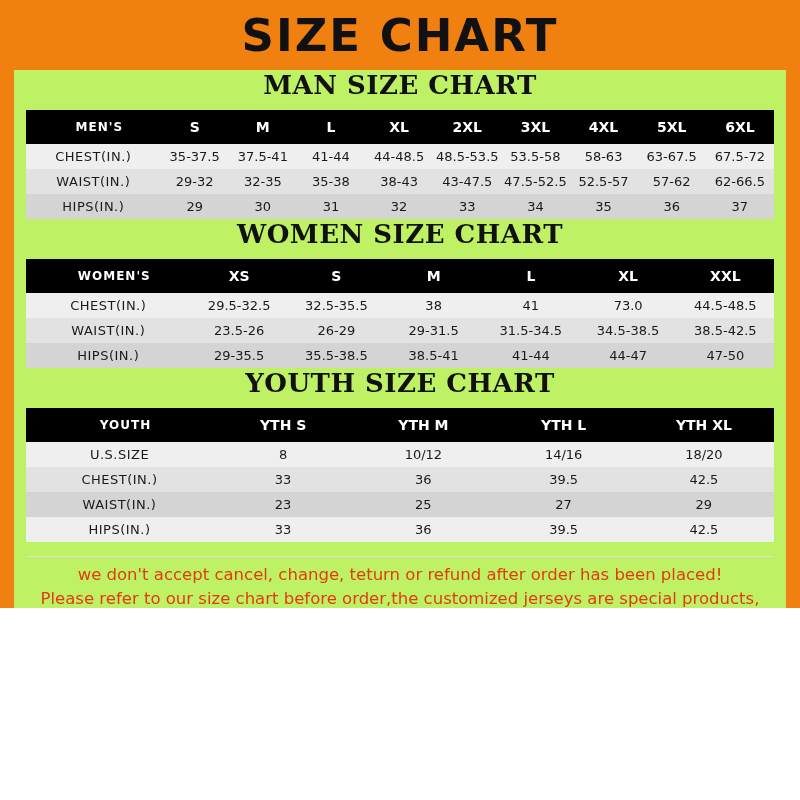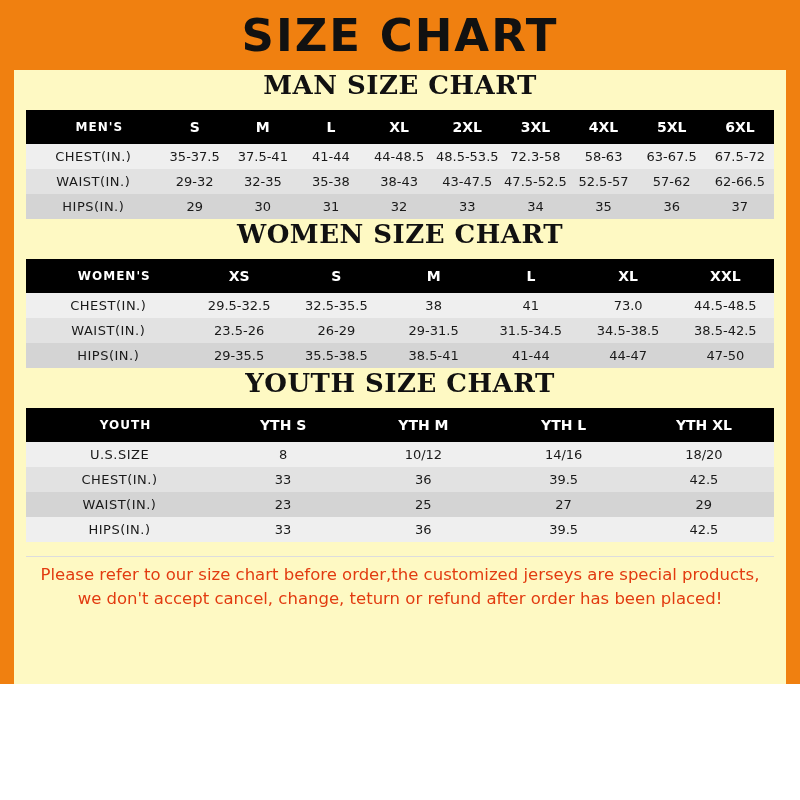--- a/index.html
+++ b/index.html
@@ -9,22 +9,22 @@
   body {
     width: 800px;
     height: 800px;
     background: #ffffff;
     font-family: "DejaVu Sans", sans-serif;
     overflow: hidden;
   }
   .page {
     position: relative;
     width: 800px;
-    height: 684px;
-    background: #fef9c3;
+    height: 608px;
+    background: #bef264;
     box-sizing: border-box;
     border-left: 14px solid #f08010;
     border-right: 14px solid #f08010;
   }
   .banner {
     background: #f08010;
     height: 70px;
     display: flex;
     align-items: center;
     justify-content: center;
@@ -141,21 +141,21 @@
         </tr>
       </thead>
       <tbody>
         <tr class="band-light">
           <td class="rowhead">CHEST(IN.)</td>
           <td>35-37.5</td>
           <td>37.5-41</td>
           <td>41-44</td>
           <td>44-48.5</td>
           <td>48.5-53.5</td>
-          <td>72.3-58</td>
+          <td>53.5-58</td>
           <td>58-63</td>
           <td>63-67.5</td>
           <td>67.5-72</td>
         </tr>
         <tr class="band-mid">
           <td class="rowhead">WAIST(IN.)</td>
           <td>29-32</td>
           <td>32-35</td>
           <td>35-38</td>
           <td>38-43</td>
@@ -277,18 +277,18 @@
           <td class="rowhead">HIPS(IN.)</td>
           <td>33</td>
           <td>36</td>
           <td>39.5</td>
           <td>42.5</td>
         </tr>
       </tbody>
     </table>
 
     <div class="footer-note">
+      <div>we don't accept cancel, change, teturn or refund after order has been placed!</div>
       <div>Please refer to our size chart before order,the customized jerseys are special products,</div>
-      <div>we don't accept cancel, change, teturn or refund after order has been placed!</div>
     </div>
 
   </div>
 </div>
 
 </body></html>

